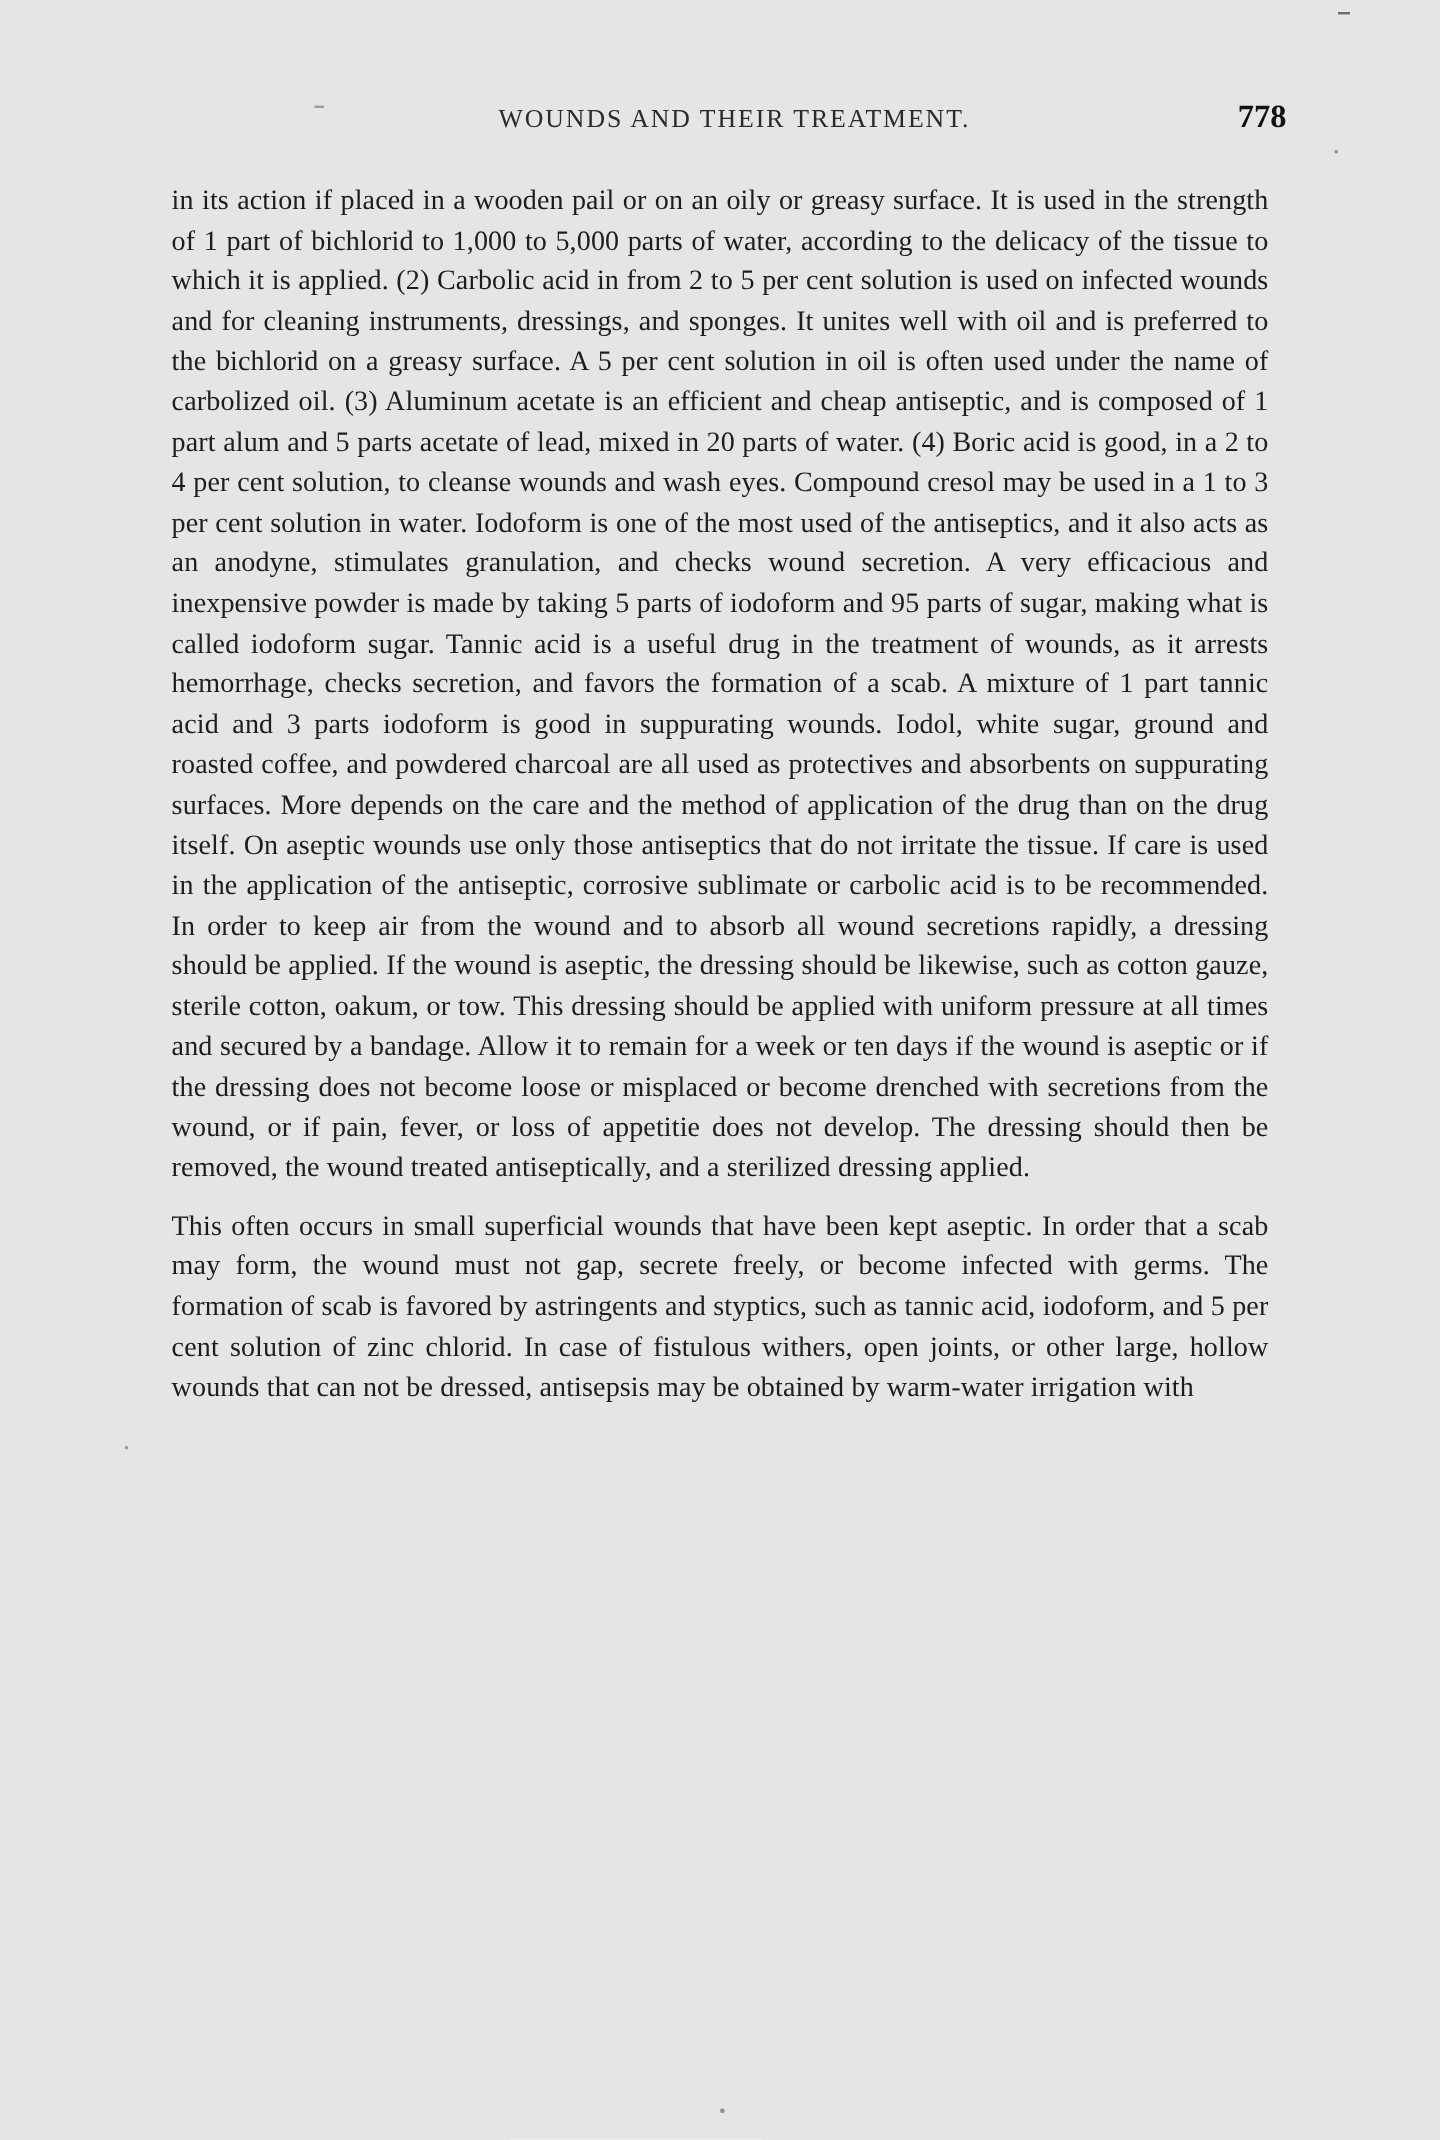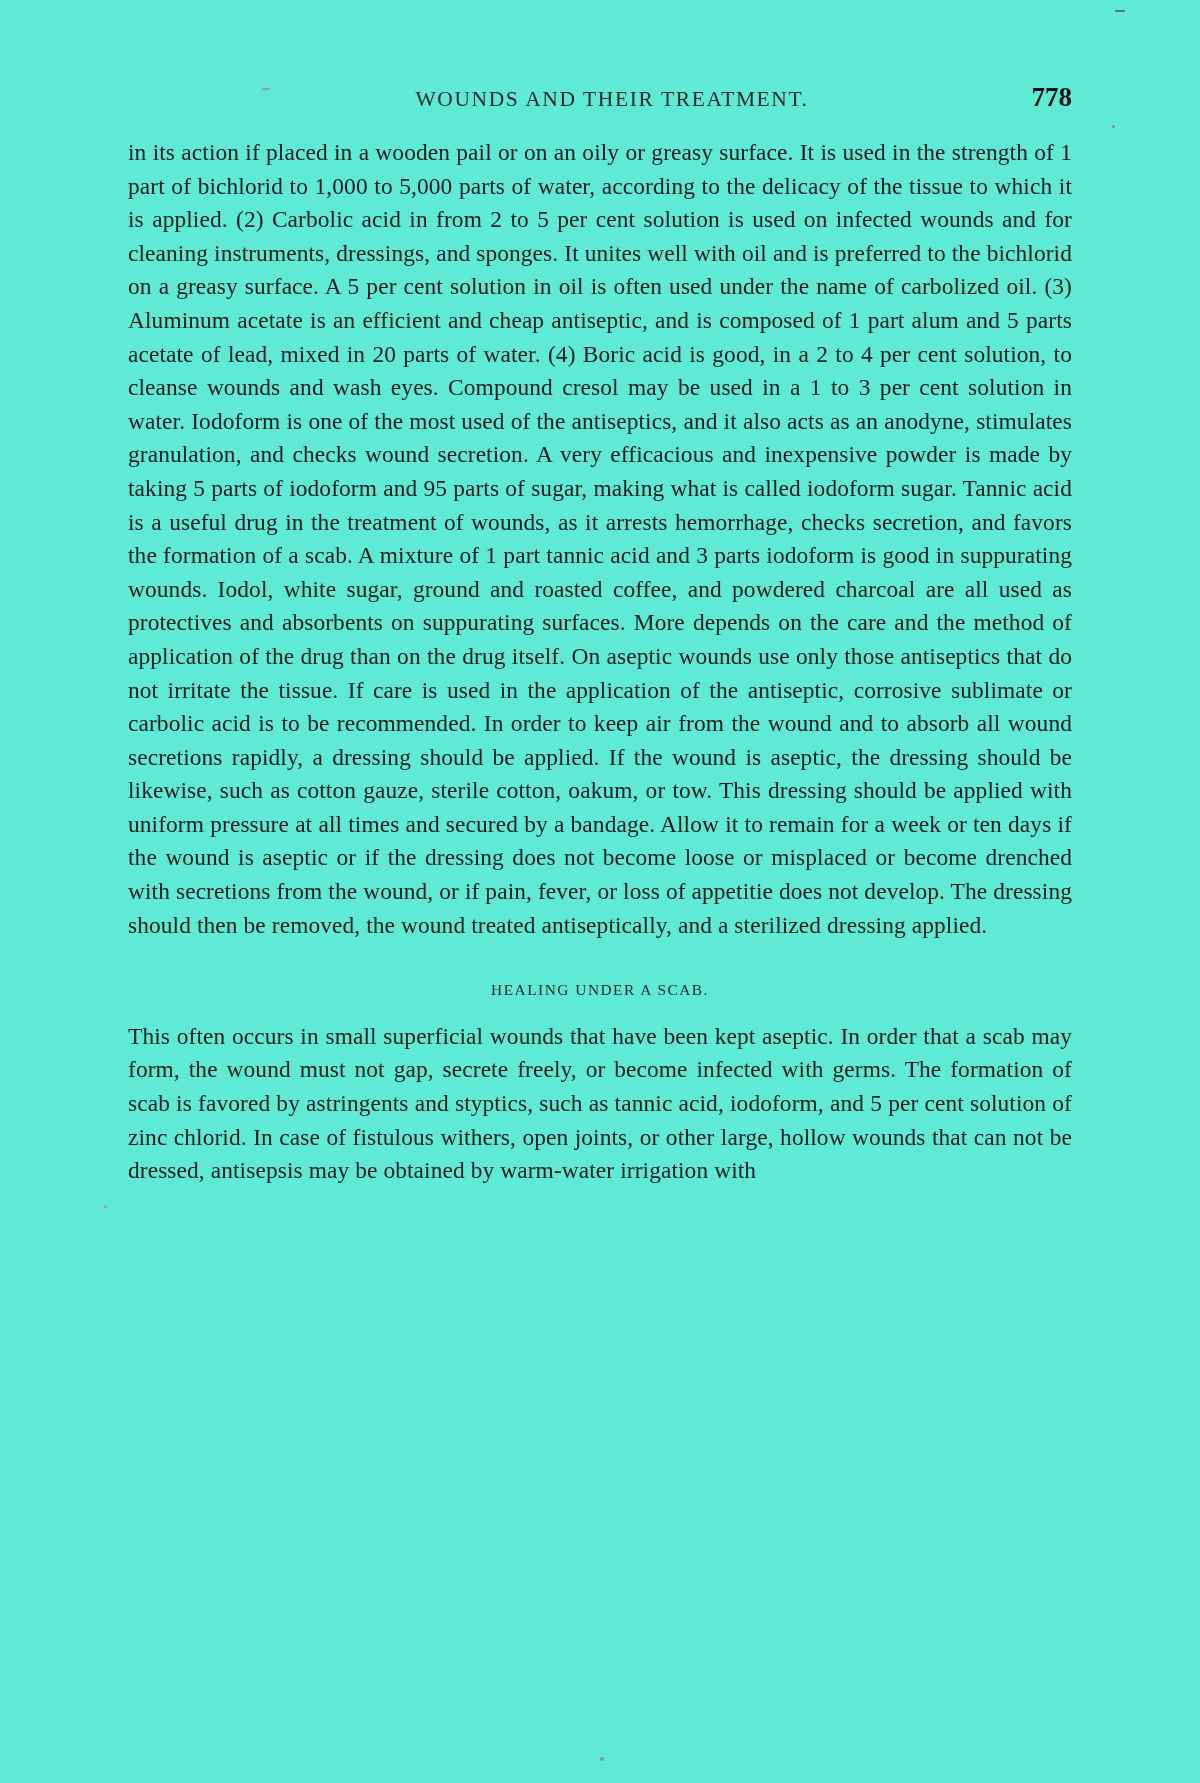--- a/index.html
+++ b/index.html
@@ -14,21 +14,21 @@
     color: #1a1a1a;
     position: relative;
     overflow: hidden;
   }
   .page {
     position: absolute;
     top: 0;
     left: 0;
     width: 1200px;
     height: 1783px;
-    background: #5eead4;
+    background: #e5e5e5;
   }
   .header {
     position: absolute;
     top: 82px;
     left: 128px;
     width: 944px;
     display: flex;
     align-items: baseline;
     justify-content: space-between;
   }
@@ -55,21 +55,21 @@
     top: 136px;
     left: 128px;
     width: 944px;
     font-size: 23.4px;
     line-height: 33.6px;
     text-align: justify;
     color: #1d1d1d;
     letter-spacing: 0.1px;
   }
   .body-text p {
-    margin: 0;
+    margin: 15px;
     text-indent: 0;
   }
   .section-heading {
     margin-top: 31px;
     margin-bottom: 13px;
     text-align: center;
     font-size: 15.4px;
     letter-spacing: 1.5px;
     color: #2a2a2a;
     font-family: "Liberation Serif", serif;
@@ -134,19 +134,18 @@
 
   <div class="header">
     <div class="running-head">WOUNDS AND THEIR TREATMENT.</div>
     <div class="page-number">778</div>
   </div>
 
   <div class="body-text">
 
     <p class="paragraph">in its action if placed in a wooden pail or on an oily or greasy surface.  It is used in the strength of 1 part of bichlorid to 1,000 to 5,000 parts of water, according to the delicacy of the tissue to which it is applied.  (2) Carbolic acid in from 2 to 5 per cent solution is used on infected wounds and for cleaning instruments, dressings, and sponges.  It unites well with oil and is preferred to the bichlorid on a greasy surface.  A 5 per cent solution in oil is often used under the name of carbolized oil.  (3) Aluminum acetate is an efficient and cheap antiseptic, and is composed of 1 part alum and 5 parts acetate of lead, mixed in 20 parts of water.  (4) Boric acid is good, in a 2 to 4 per cent solution, to cleanse wounds and wash eyes.  Compound cresol may be used in a 1 to 3 per cent solution in water.  Iodoform is one of the most used of the antiseptics, and it also acts as an anodyne, stimulates granulation, and checks wound secretion.  A very efficacious and inexpensive powder is made by taking 5 parts of iodoform and 95 parts of sugar, making what is called iodoform sugar.  Tannic acid is a useful drug in the treatment of wounds, as it arrests hemorrhage, checks secretion, and favors the formation of a scab.  A mixture of 1 part tannic acid and 3 parts iodoform is good in suppurating wounds.  Iodol, white sugar, ground and roasted coffee, and powdered charcoal are all used as protectives and absorbents on suppurating surfaces.  More depends on the care and the method of application of the drug than on the drug itself.  On aseptic wounds use only those antiseptics that do not irritate the tissue.  If care is used in the application of the antiseptic, corrosive sublimate or carbolic acid is to be recommended.  In order to keep air from the wound and to absorb all wound secretions rapidly, a dressing should be applied.  If the wound is aseptic, the dressing should be likewise, such as cotton gauze, sterile cotton, oakum, or tow.  This dressing should be applied with uniform pressure at all times and secured by a bandage.  Allow it to remain for a week or ten days if the wound is aseptic or if the dressing does not become loose or misplaced or become drenched with secretions from the wound, or if pain, fever, or loss of appetitie does not develop.  The dressing should then be removed, the wound treated antiseptically, and a sterilized dressing applied.</p>
 
-    <div class="section-heading">HEALING UNDER A SCAB.</div>
 
     <p class="paragraph para-indent">This often occurs in small superficial wounds that have been kept aseptic.  In order that a scab may form, the wound must not gap, secrete freely, or become infected with germs.  The formation of scab is favored by astringents and styptics, such as tannic acid, iodoform, and 5 per cent solution of zinc chlorid.  In case of fistulous withers, open joints, or other large, hollow wounds that can not be dressed, antisepsis may be obtained by warm-water irrigation with</p>
 
   </div>
 
 </div>
 
 </body></html>

